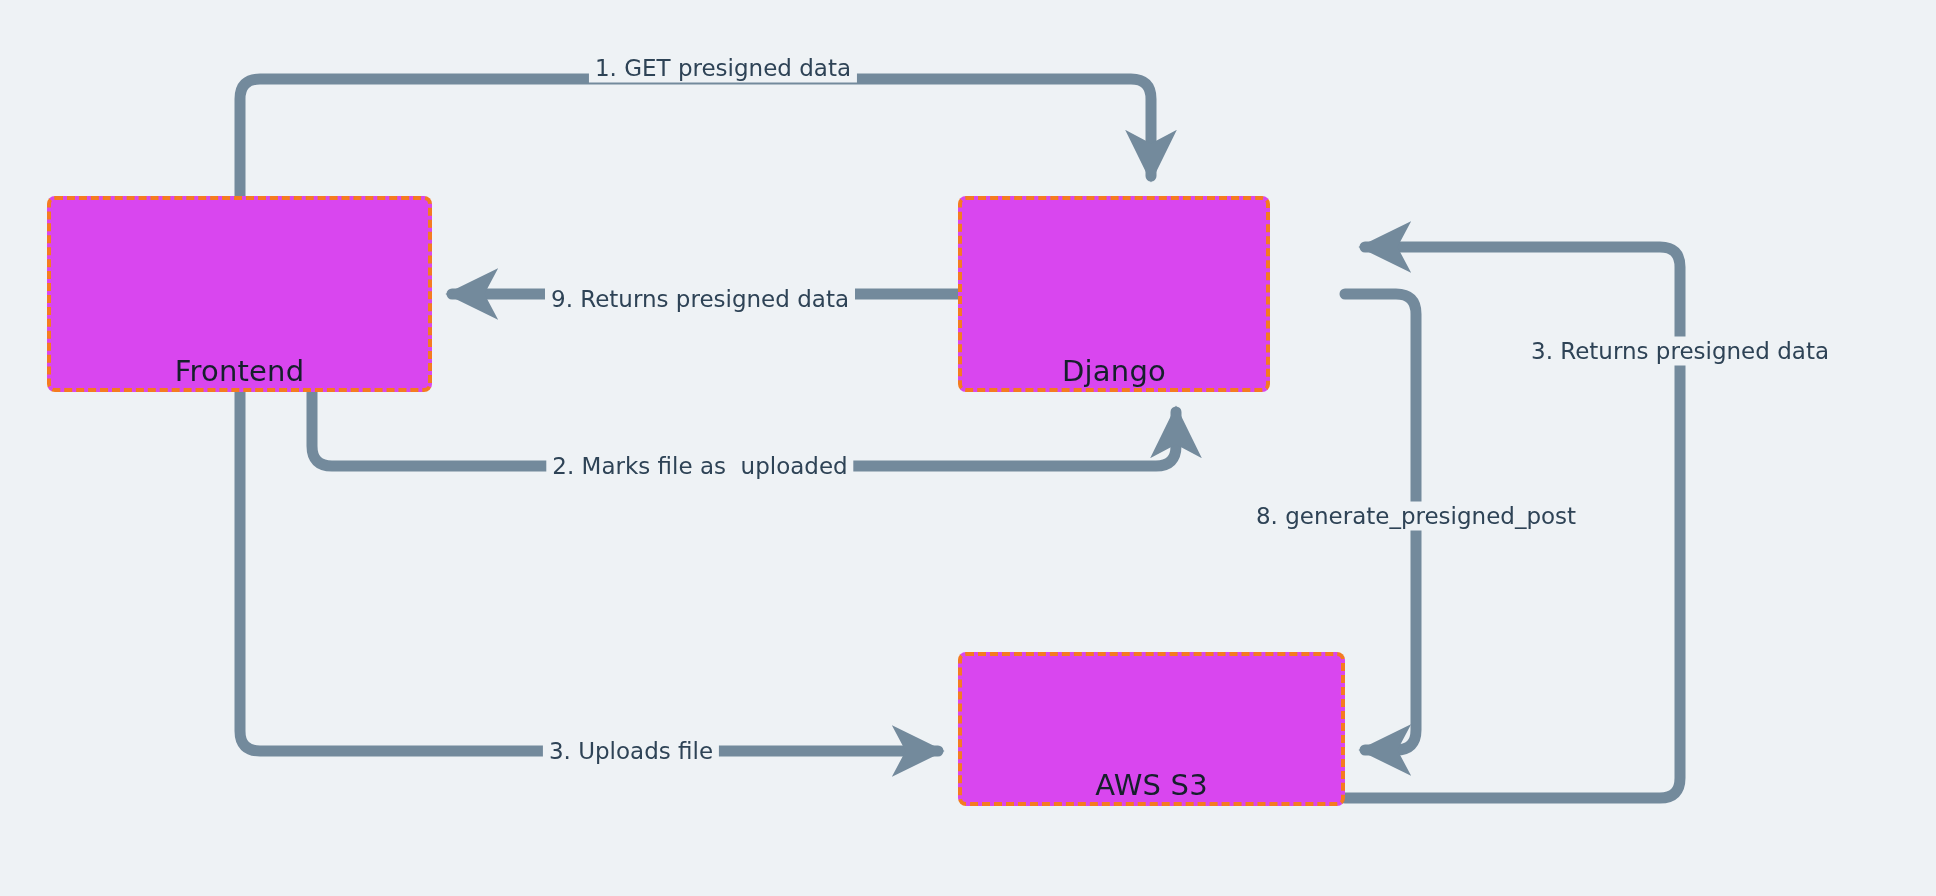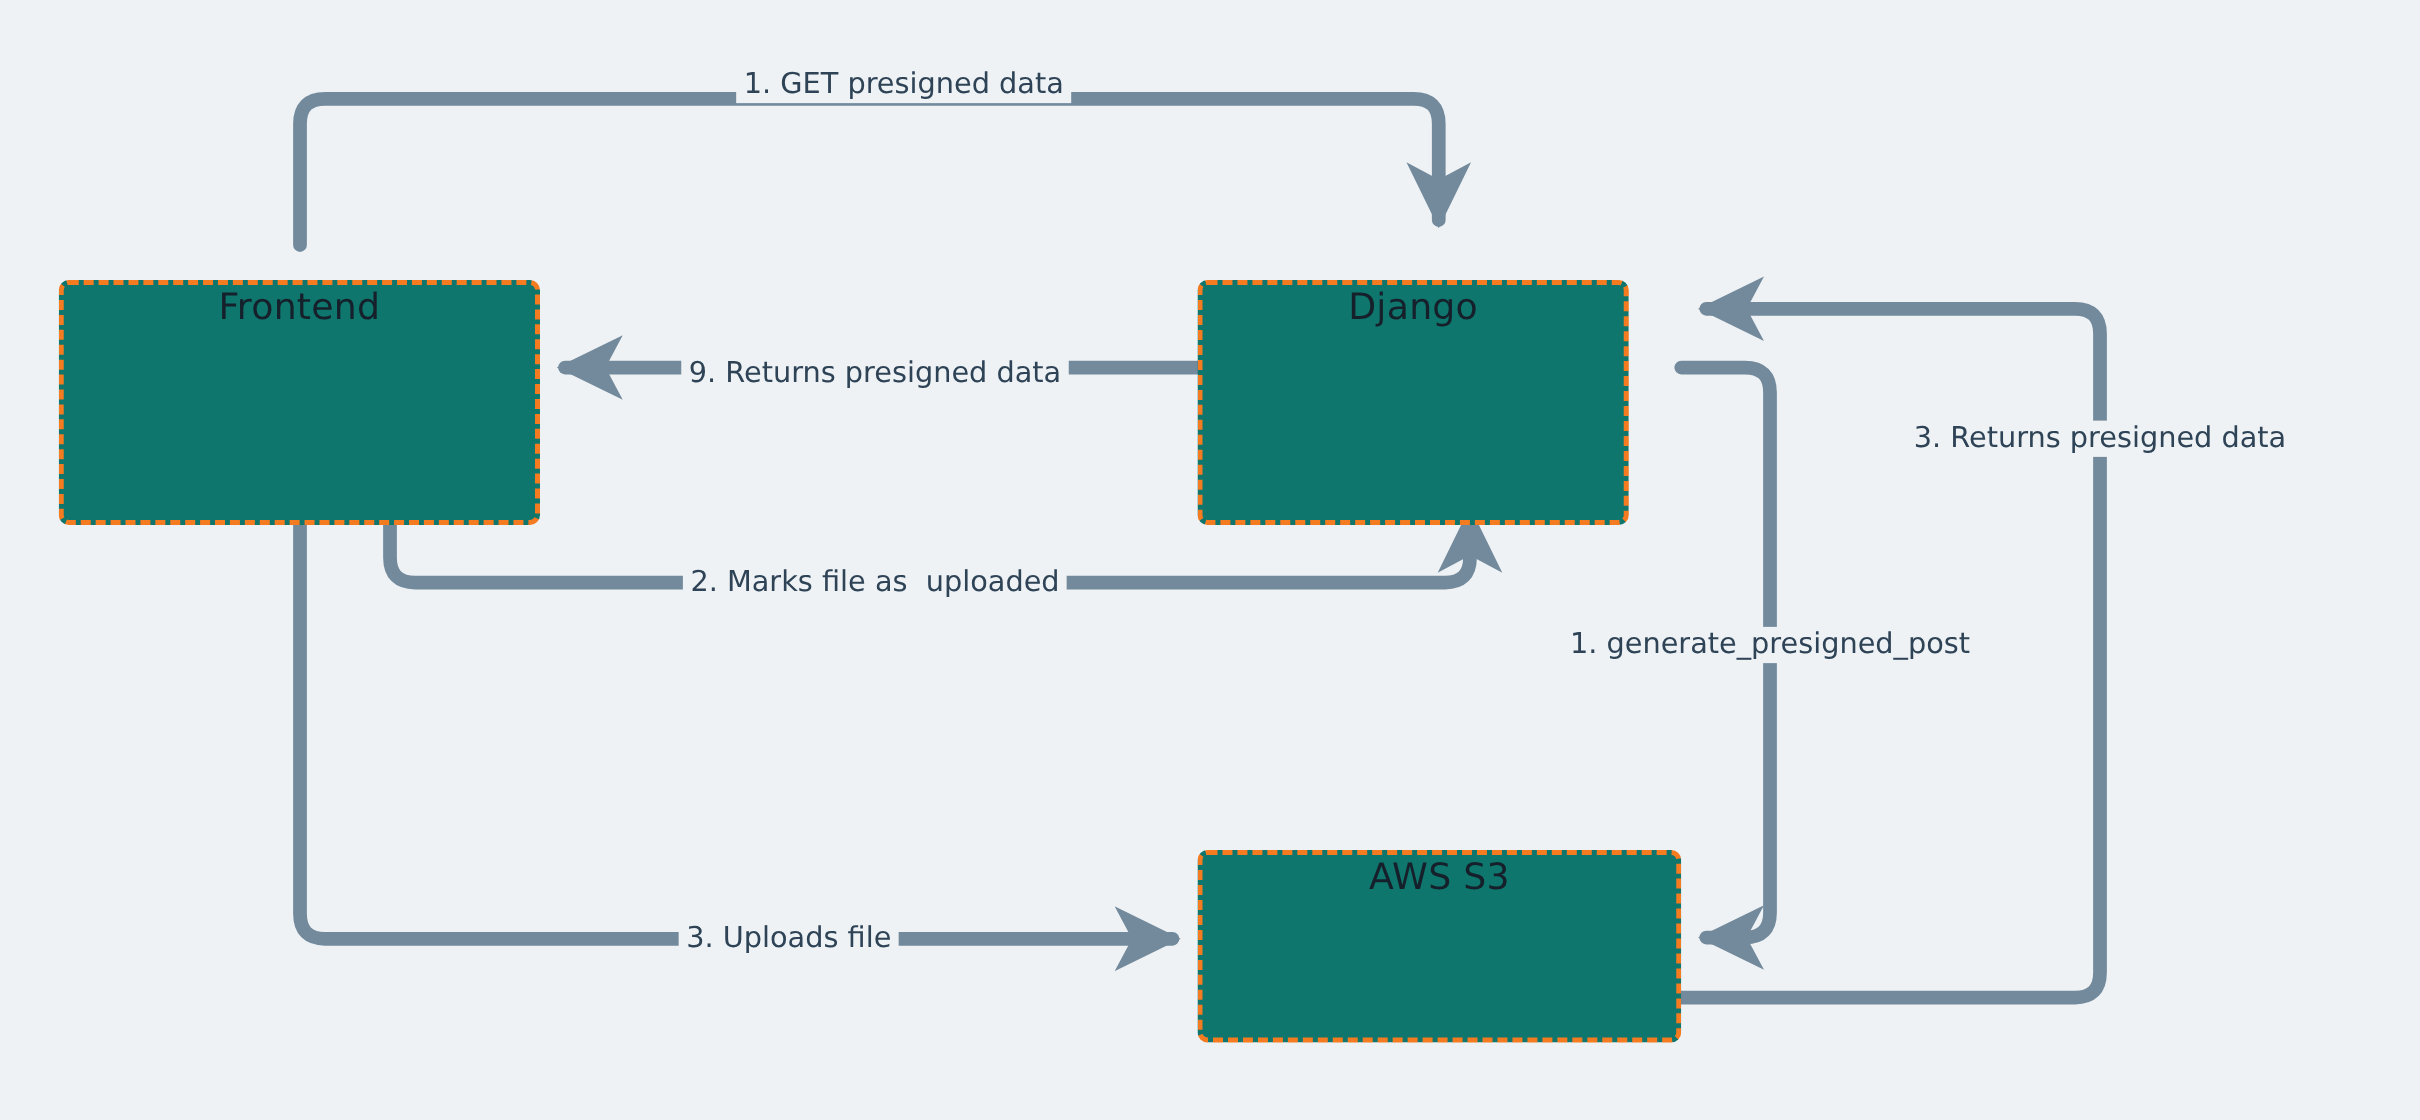--- a/index.html
+++ b/index.html
@@ -20,27 +20,26 @@
   }
   #diagram-svg {
     position: absolute;
     inset: 0;
     width: 1936px;
     height: 896px;
   }
   .node-box {
     position: absolute;
     box-sizing: border-box;
-    background: #0f766e;
+    background: #d946ef;
     border: 4px dashed #f47b20;
     border-radius: 8px;
     display: flex;
-    align-items: flex-start;
+    align-items: flex-end;
     justify-content: center;
-    margin-top: 28px;
   }
   .node-label {
     font-family: "DejaVu Sans", "Liberation Sans", sans-serif;
     font-size: 29px;
     color: #15202b;
     letter-spacing: 0.2px;
     white-space: pre;
   }
   .edge-label {
     position: absolute;
@@ -78,31 +77,31 @@
 
     <path d="M240,392 L240,731 Q240,751 260,751 L938,751" fill="none" stroke="#738a9c" stroke-width="11" stroke-linecap="round" marker-end="url(#arrowhead)"></path>
 
     <path d="M312,392 L312,446 Q312,466 332,466 L1156,466 Q1176,466 1176,446 L1176,412" fill="none" stroke="#738a9c" stroke-width="11" stroke-linecap="round" marker-end="url(#arrowhead)"></path>
   </svg>
 
   <div class="node-box" style="left:47px; top:196px; width:385px; height:196px;">
     <span class="node-label">Frontend</span>
   </div>
 
-  <div class="node-box" style="left:958px; top:196px; width:345px; height:196px;">
+  <div class="node-box" style="left:958px; top:196px; width:312px; height:196px;">
     <span class="node-label">Django</span>
   </div>
 
   <div class="node-box" style="left:958px; top:652px; width:387px; height:154px;">
     <span class="node-label">AWS S3</span>
   </div>
 
   <div class="edge-label centered" style="left:723px; top:68px;">1. GET presigned data</div>
 
-  <div class="edge-label centered" style="left:1416px; top:516px;">1. generate_presigned_post</div>
+  <div class="edge-label centered" style="left:1416px; top:516px;">8. generate_presigned_post</div>
 
   <div class="edge-label centered" style="left:1680px; top:351px;">3. Returns presigned data</div>
 
   <div class="edge-label centered" style="left:700px; top:299px;">9. Returns presigned data</div>
 
   <div class="edge-label centered" style="left:631px; top:751px;">3. Uploads file</div>
 
   <div class="edge-label centered" style="left:700px; top:466px;">2. Marks file as  uploaded</div>
 
 </div>

